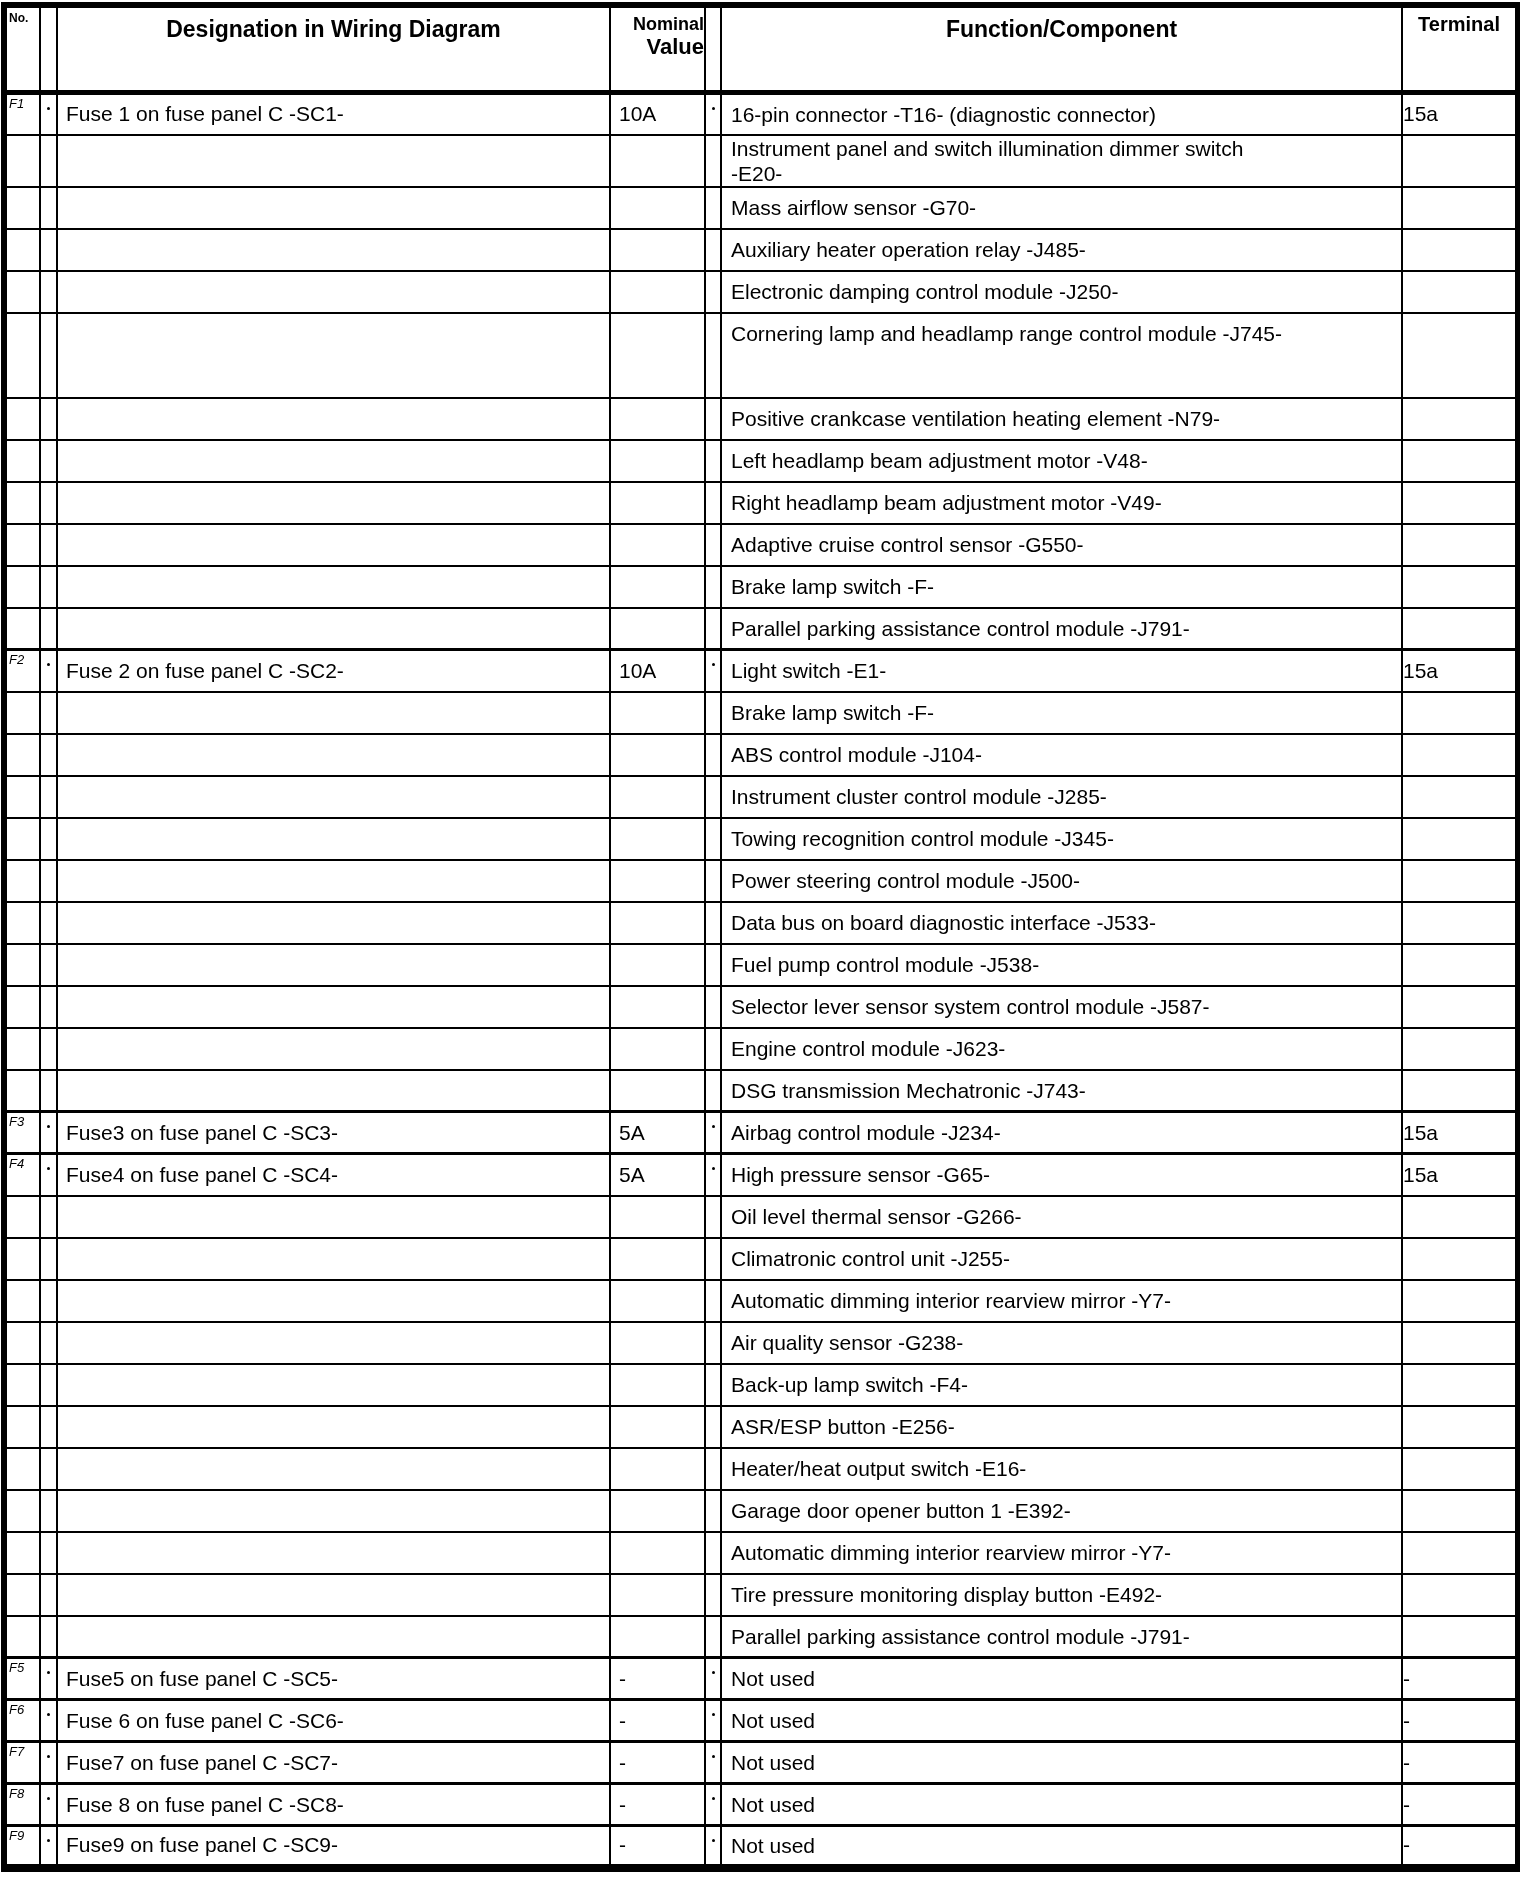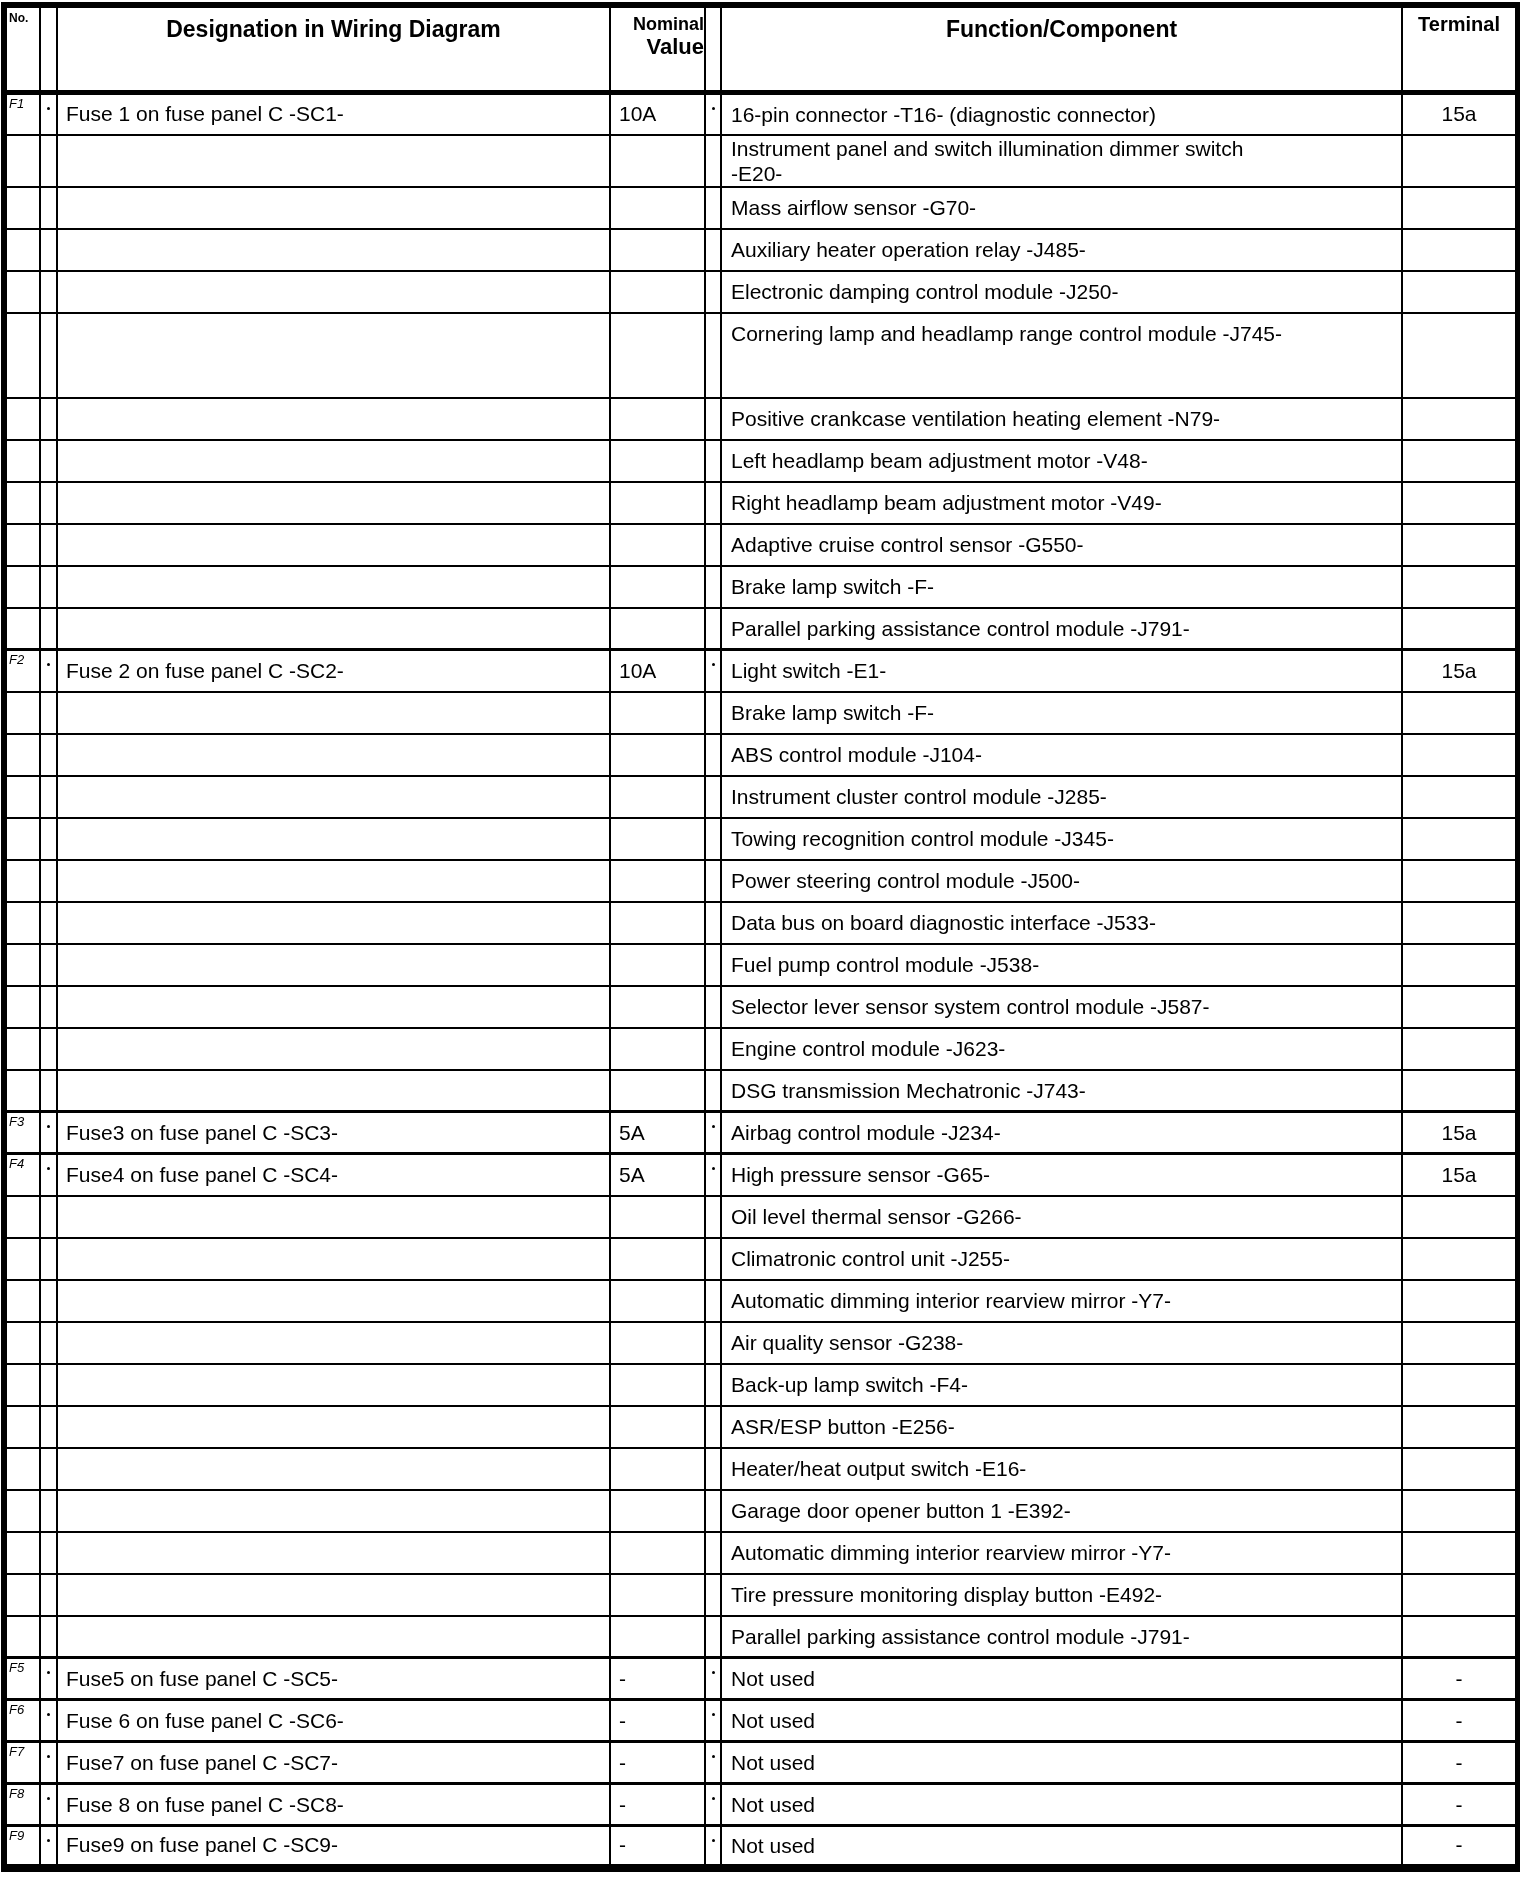--- a/index.html
+++ b/index.html
@@ -78,21 +78,21 @@
   }
   td.col-function {
     font-size: 21px;
     line-height: 25px;
     padding-left: 9px;
     vertical-align: middle;
     white-space: pre-line;
   }
   td.col-terminal {
     font-size: 21px;
-    text-align: center;
+    text-align: left;
     vertical-align: middle;
   }
   tr.row-tall td.col-function { vertical-align: top; padding-top: 7px; }
 </style>
 </head>
 <body>
 
 <table class="fuse-table">
   <colgroup>
     <col class="c-no">

